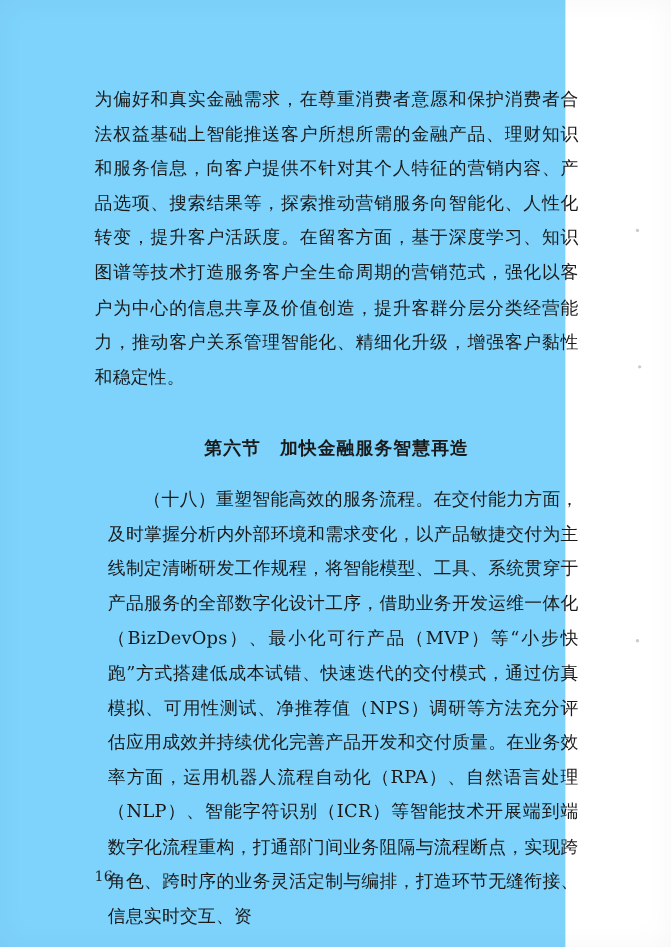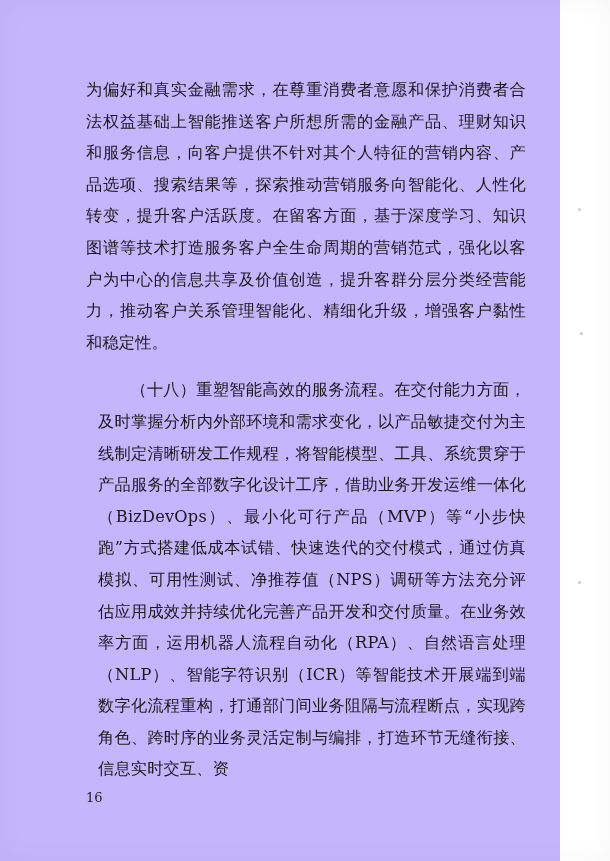--- a/index.html
+++ b/index.html
@@ -12,23 +12,23 @@
     height: 861px;
     font-family: "DejaVu Serif", "Liberation Serif", serif;
     color: #1a1a1a;
     position: relative;
     overflow: hidden;
   }
   .page {
     position: absolute;
     left: 0;
     top: 0;
-    width: 560px;
+    width: 514px;
     height: 861px;
-    background: #c4b5fd;
+    background: #7dd3fc;
   }
   .content {
     position: absolute;
     left: 86px;
     top: 74px;
     width: 440px;
   }
   p.para {
     margin: 0 0 0 0;
     font-size: 16.2px;
@@ -84,20 +84,21 @@
 <body>
 
 <div class="page">
 
   <div class="content">
 
     <p class="para">为偏好和真实金融需求，在尊重消费者意愿和保护消费者合法权益基础上智能推送客户所想所需的金融产品、理财知识和服务信息，向客户提供不针对其个人特征的营销内容、产品选项、搜索结果等，探索推动营销服务向智能化、人性化转变，提升客户活跃度。在留客方面，基于深度学习、知识图谱等技术打造服务客户全生命周期的营销范式，强化以客户为中心的信息共享及价值创造，提升客群分层分类经营能力，推动客户关系管理智能化、精细化升级，增强客户黏性和稳定性。</p>
 
     <div class="gap"></div>
 
+    <div class="section-heading">第六节　加快金融服务智慧再造</div>
 
     <p class="para indent">（十八）重塑智能高效的服务流程。在交付能力方面，及时掌握分析内外部环境和需求变化，以产品敏捷交付为主线制定清晰研发工作规程，将智能模型、工具、系统贯穿于产品服务的全部数字化设计工序，借助业务开发运维一体化（BizDevOps）、最小化可行产品（MVP）等“小步快跑”方式搭建低成本试错、快速迭代的交付模式，通过仿真模拟、可用性测试、净推荐值（NPS）调研等方法充分评估应用成效并持续优化完善产品开发和交付质量。在业务效率方面，运用机器人流程自动化（RPA）、自然语言处理（NLP）、智能字符识别（ICR）等智能技术开展端到端数字化流程重构，打通部门间业务阻隔与流程断点，实现跨角色、跨时序的业务灵活定制与编排，打造环节无缝衔接、信息实时交互、资</p>
 
   </div>
 
   <div class="page-number">16</div>
 
   <span class="speck s1"></span>
   <span class="speck s2"></span>
   <span class="speck s3"></span>

